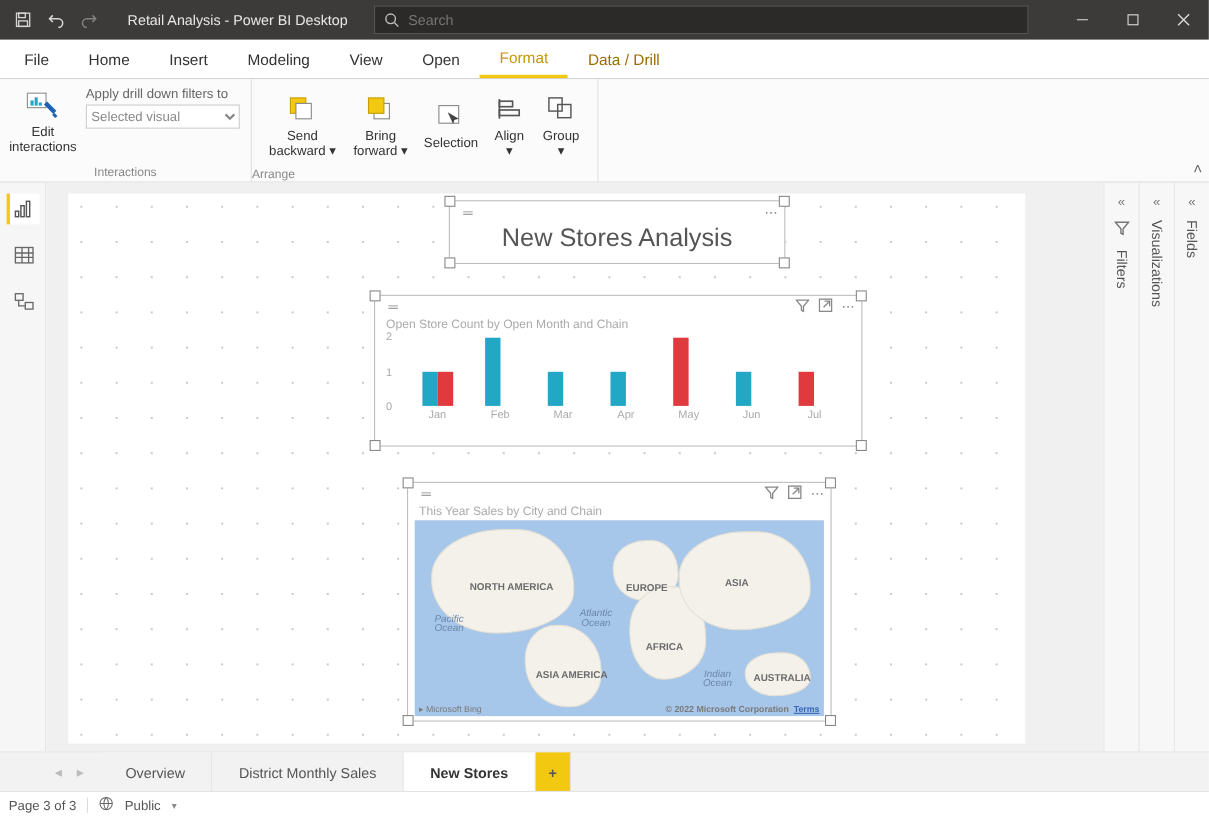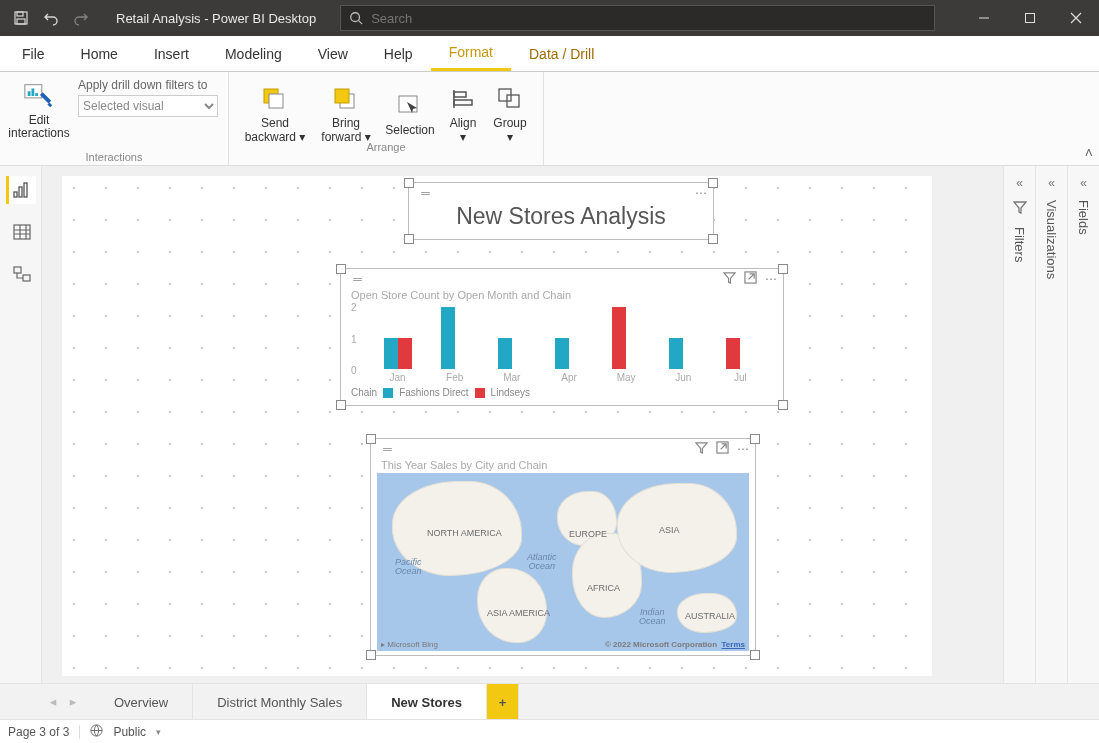--- a/index.html
+++ b/index.html
@@ -59,21 +59,21 @@
   .ylab { position:absolute; left:-18px; font-size:10px; color:#aaa; transform:translateY(-50%); }
   .barwrap { position:absolute; bottom:14px; top:0; left:0; right:0; }
   .bar { position:absolute; bottom:0; width:14px; }
   .xlab { position:absolute; bottom:0; font-size:10px; color:#aaa; transform:translateX(-50%); }
   .legendrow { font-size:10px; color:#888; padding:4px 10px; display:flex; gap:6px; align-items:center;}
   .legendsw { width:10px; height:10px; display:inline-block; }
 
   
   .maparea { position:relative; height:178px; margin:2px 6px 6px 6px; background:#a6c6ea; overflow:hidden; }
   .mapland { position:absolute; background:#f3f1ea; border:1px solid #e3e0d4; border-radius:50% 40% 55% 45% / 45% 55% 40% 50%; }
-  .maplabel { position:absolute; font-size:9px; font-weight:normal; color:#6c6c6c; text-align:right; }
+  .maplabel { position:absolute; font-size:9px; font-weight:bold; color:#6c6c6c; text-align:right; }
   .mapsublabel { position:absolute; font-size:9px; font-style:italic; color:#6b87a9; text-align:center; line-height:1; }
   .mapfooter { position:absolute; bottom:2px; font-size:8px; color:#7a7a7a; }
 
   
   .rightpanes { display:flex; }
   .colpane { width:32px; background:#f7f7f7; border-left:1px solid #e4e4e4; padding-top:10px; display:flex; flex-direction:column; align-items:center; gap:10px; }
   .colpane .chev { color:#777; font-size:12px; }
   .vlabel { writing-mode: vertical-rl; font-size:13px; color:#555; }
   .colpane .picon { color:#777; }
 
@@ -139,21 +139,21 @@
       </div>
   </div>
 </div>
 
 <div class="menubar">
   <div class="menu-item">File</div>
   <div class="menu-item">Home</div>
   <div class="menu-item">Insert</div>
   <div class="menu-item">Modeling</div>
   <div class="menu-item">View</div>
-  <div class="menu-item">Help</div>
+  <div class="menu-item">Open</div>
   <div class="menu-item active">Format</div>
   <div class="menu-item sub">Data / Drill</div>
 </div>
 
 <div class="ribbon">
   <div class="rgroup" style="flex-direction:row; align-items:flex-start; gap:10px; position:relative; padding-bottom:16px;">
     <div class="rbig">
       <div class="ricon">
         <svg width="34" height="30" viewBox="0 0 34 30">
             <rect x="2" y="3" width="18" height="14" fill="#fff" stroke="#888"></rect>
@@ -213,21 +213,21 @@
     </div>
     <div class="rbig" style="width:46px">
       <div class="ricon">
           <svg width="28" height="26" viewBox="0 0 28 26" fill="none" stroke="#555" stroke-width="1.3">
             <rect x="3" y="3" width="12" height="12"></rect>
             <rect x="11" y="9" width="12" height="12"></rect>
           </svg>
         </div>
       <div class="rlabel"><span>Group</span><br><span>▾</span></div>
     </div>
-    <div class="rgroup-title" style="position:absolute; bottom:12px; left:0; right:0; text-align:center;">Arrange</div>
+    <div class="rgroup-title" style="position:absolute; bottom:0; left:0; right:0; text-align:left;">Arrange</div>
   </div>
   <div class="ribbon-collapse">˄</div>
 </div>
 
 <div class="main">
   <div class="leftrail">
     <div class="railbtn active">
         <svg width="20" height="18" viewBox="0 0 20 18" fill="none" stroke="#555" stroke-width="1.3">
           <rect x="2" y="11" width="3" height="5"></rect>
           <rect x="7" y="6" width="3" height="10"></rect>
@@ -296,27 +296,20 @@
               <div class="bar" style="background: rgb(224, 58, 62); height: 31px; left: 357.429px; width: 14px;"></div>
             </div>
         <div class="xlab" style="left: 28.5714px;">Jan</div>
             <div class="xlab" style="left: 85.7143px;">Feb</div>
             <div class="xlab" style="left: 142.857px; text-align: center;">Mar</div>
             <div class="xlab" style="left: 200px;">Apr</div>
             <div class="xlab" style="left: 257.143px;">May</div>
             <div class="xlab" style="left: 314.286px;">Jun</div>
             <div class="xlab" style="left: 371.429px;">Jul</div>
           </div>
-        <div class="legendrow">
-          <span>Chain</span>
-          <span class="legendsw" style="background:#22a7c5"></span>
-          <span>Fashions Direct</span>
-          <span class="legendsw" style="background:#e03a3e"></span>
-          <span>Lindseys</span>
-        </div>
       </div>
 
       <div class="visframe sel" style="left:308px; top:262px; width:386px; height:218px;">
         <div class="handle" style="left:-5px;top:-5px"></div>
           <div class="handle" style="right:-5px;top:-5px"></div>
         <div class="handle" style="left:-5px;bottom:-5px"></div>
           <div class="handle" style="right:-5px;bottom:-5px"></div>
         <div class="visheader">
           <span class="grip">═</span>
           <span class="visaction"><svg width="13" height="13" viewBox="0 0 14 14" fill="none" stroke="#888" stroke-width="1.3">

